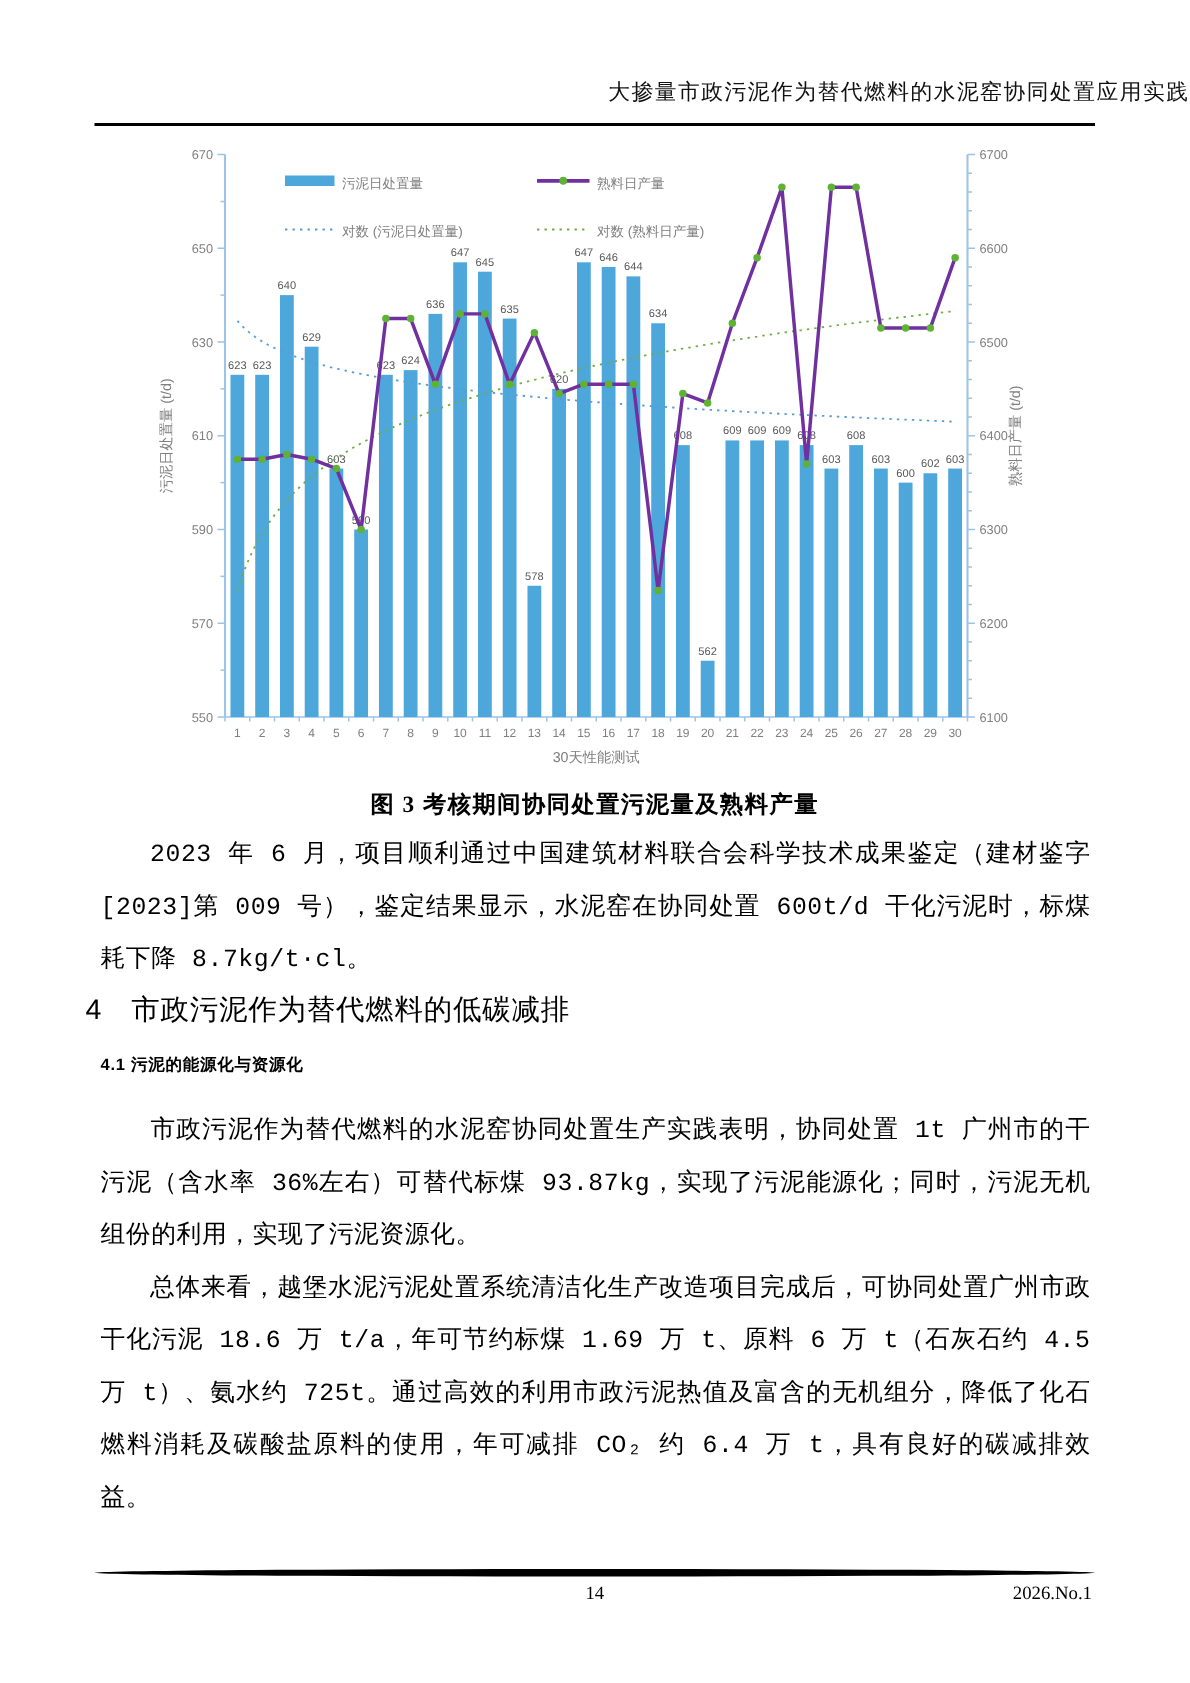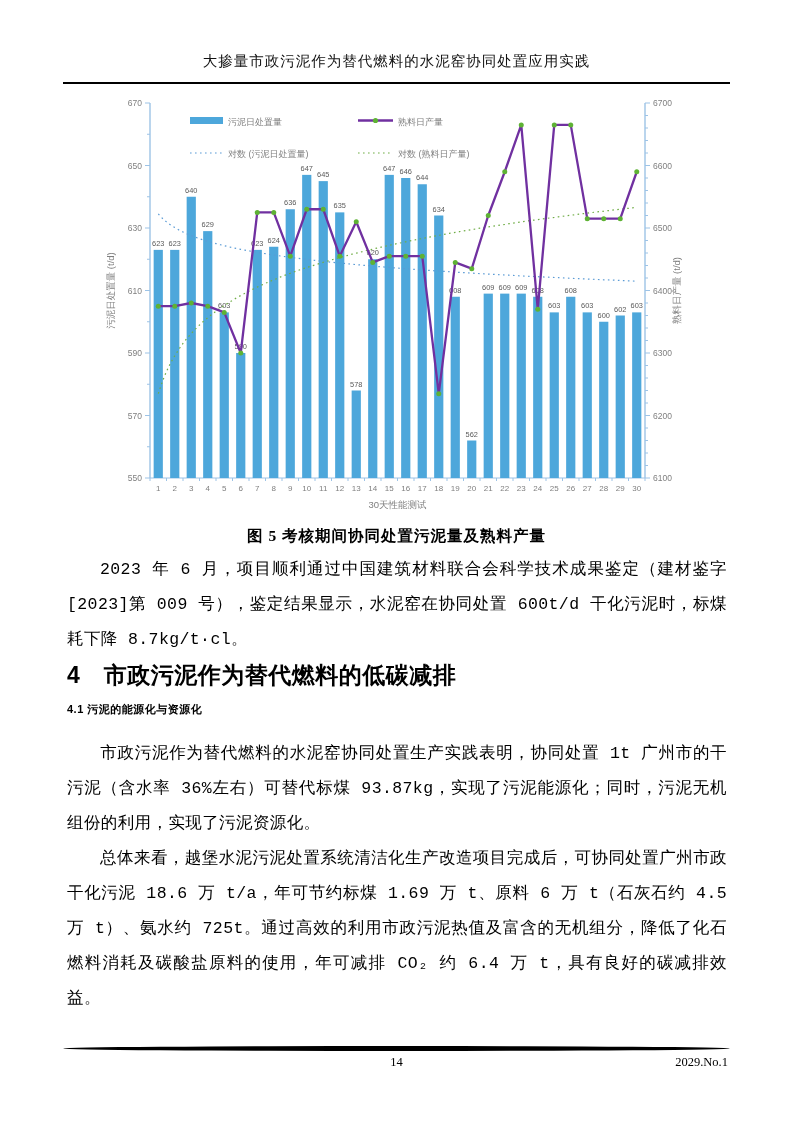--- a/index.html
+++ b/index.html
@@ -3,36 +3,36 @@
 <meta charset="utf-8">
 <style>
   html,body{margin:0;padding:0;}
   body{
     width:793px;height:1122px;position:relative;background:#ffffff;
     font-family:"Liberation Serif", serif; color:#000;
     overflow:hidden;
   }
   .abs{position:absolute;}
   .header-title{
-    top:52px;left:0;width:793px;text-align:center;
+    top:52px;left:0;width:793px;text-align:right;
     font-size:14.5px;letter-spacing:1px;color:#111;
   }
   .header-rule{top:82px;left:63px;width:667px;height:2px;background:#000;}
   .chart-wrap{left:100px;top:93px;width:592px;height:424px;}
   .figure-caption{
     top:526px;left:0;width:793px;text-align:center;
     font-weight:bold;font-size:15.5px;letter-spacing:1px;
   }
   .para{
     left:67px;width:660px;font-size:16.5px;line-height:35px;
     text-align:justify;letter-spacing:0.4px;font-family:Liberation Mono, monospace;
   }
   .para .indent{display:inline-block;width:33px;}
   .h-section{
-    left:67px;width:660px;font-size:23px;font-weight:bold;letter-spacing:0.5px;
+    left:57px;width:660px;font-size:19px;font-weight:normal;letter-spacing:0.5px;
     font-family:"Liberation Sans", sans-serif;
   }
   .h-sub{
     left:67px;width:660px;font-size:11px;font-weight:bold;letter-spacing:0.5px;
     font-family:"Liberation Sans", sans-serif;
   }
   .footer-rule{top:1046px;left:63px;width:667px;height:5px;background:#000;border-radius:50%;}
   .footer-row{top:1055px;left:63px;width:667px;height:18px;font-size:12.5px;}
   .page-num{position:absolute;left:0;width:667px;text-align:center;}
   .issue{position:absolute;right:2px;top:0;}
@@ -283,29 +283,29 @@
         <circle cx="275.5" cy="27.5" r="2.6" fill="#5eb234"></circle>
         <text x="298" y="32" font-size="9" fill="#7f7f7f">熟料日产量</text>
         <line x1="90" y1="60" x2="123" y2="60" stroke="#5b9bd5" stroke-width="1.2" stroke-dasharray="1.6 3.4"></line>
         <text x="128" y="64" font-size="9" fill="#7f7f7f">对数 (污泥日处置量)</text>
         <line x1="258" y1="60" x2="293" y2="60" stroke="#70ad47" stroke-width="1.2" stroke-dasharray="1.6 3.4"></line>
         <text x="298" y="64" font-size="9" fill="#7f7f7f">对数 (熟料日产量)</text>
       </g>
     </svg>
 </div>
 
-<div class="abs figure-caption">图 5  考核期间协同处置污泥量及熟料产量</div>
+<div class="abs figure-caption">图 3  考核期间协同处置污泥量及熟料产量</div>
 
 <div class="abs para" style="top:552px;"><span class="indent"></span><span>2023 年 6 月，项目顺利通过中国建筑材料联合会科学技术成果鉴定（建材鉴字[2023]第 009 号），鉴定结果显示，水泥窑在协同处置 600t/d 干化污泥时，标煤耗下降 8.7kg/t·cl。</span></div>
 
 <div class="abs h-section" style="top:660px;">4　市政污泥作为替代燃料的低碳减排</div>
 
 <div class="abs h-sub" style="top:702px;">4.1 污泥的能源化与资源化</div>
 
 <div class="abs para" style="top:736px;"><span class="indent"></span><span>市政污泥作为替代燃料的水泥窑协同处置生产实践表明，协同处置 1t 广州市的干污泥（含水率 36%左右）可替代标煤 93.87kg，实现了污泥能源化；同时，污泥无机组份的利用，实现了污泥资源化。</span></div>
 
 <div class="abs para" style="top:841px;"><span class="indent"></span><span>总体来看，越堡水泥污泥处置系统清洁化生产改造项目完成后，可协同处置广州市政干化污泥 18.6 万 t/a，年可节约标煤 1.69 万 t、原料 6 万 t（石灰石约 4.5 万 t）、氨水约 725t。通过高效的利用市政污泥热值及富含的无机组分，降低了化石燃料消耗及碳酸盐原料的使用，年可减排 CO₂ 约 6.4 万 t，具有良好的碳减排效益。</span></div>
 
 <div class="abs footer-rule"></div>
 <div class="abs footer-row">
   <span class="page-num">14</span>
-  <span class="issue">2029.No.1</span>
+  <span class="issue">2026.No.1</span>
 </div>
 
 </body></html>

